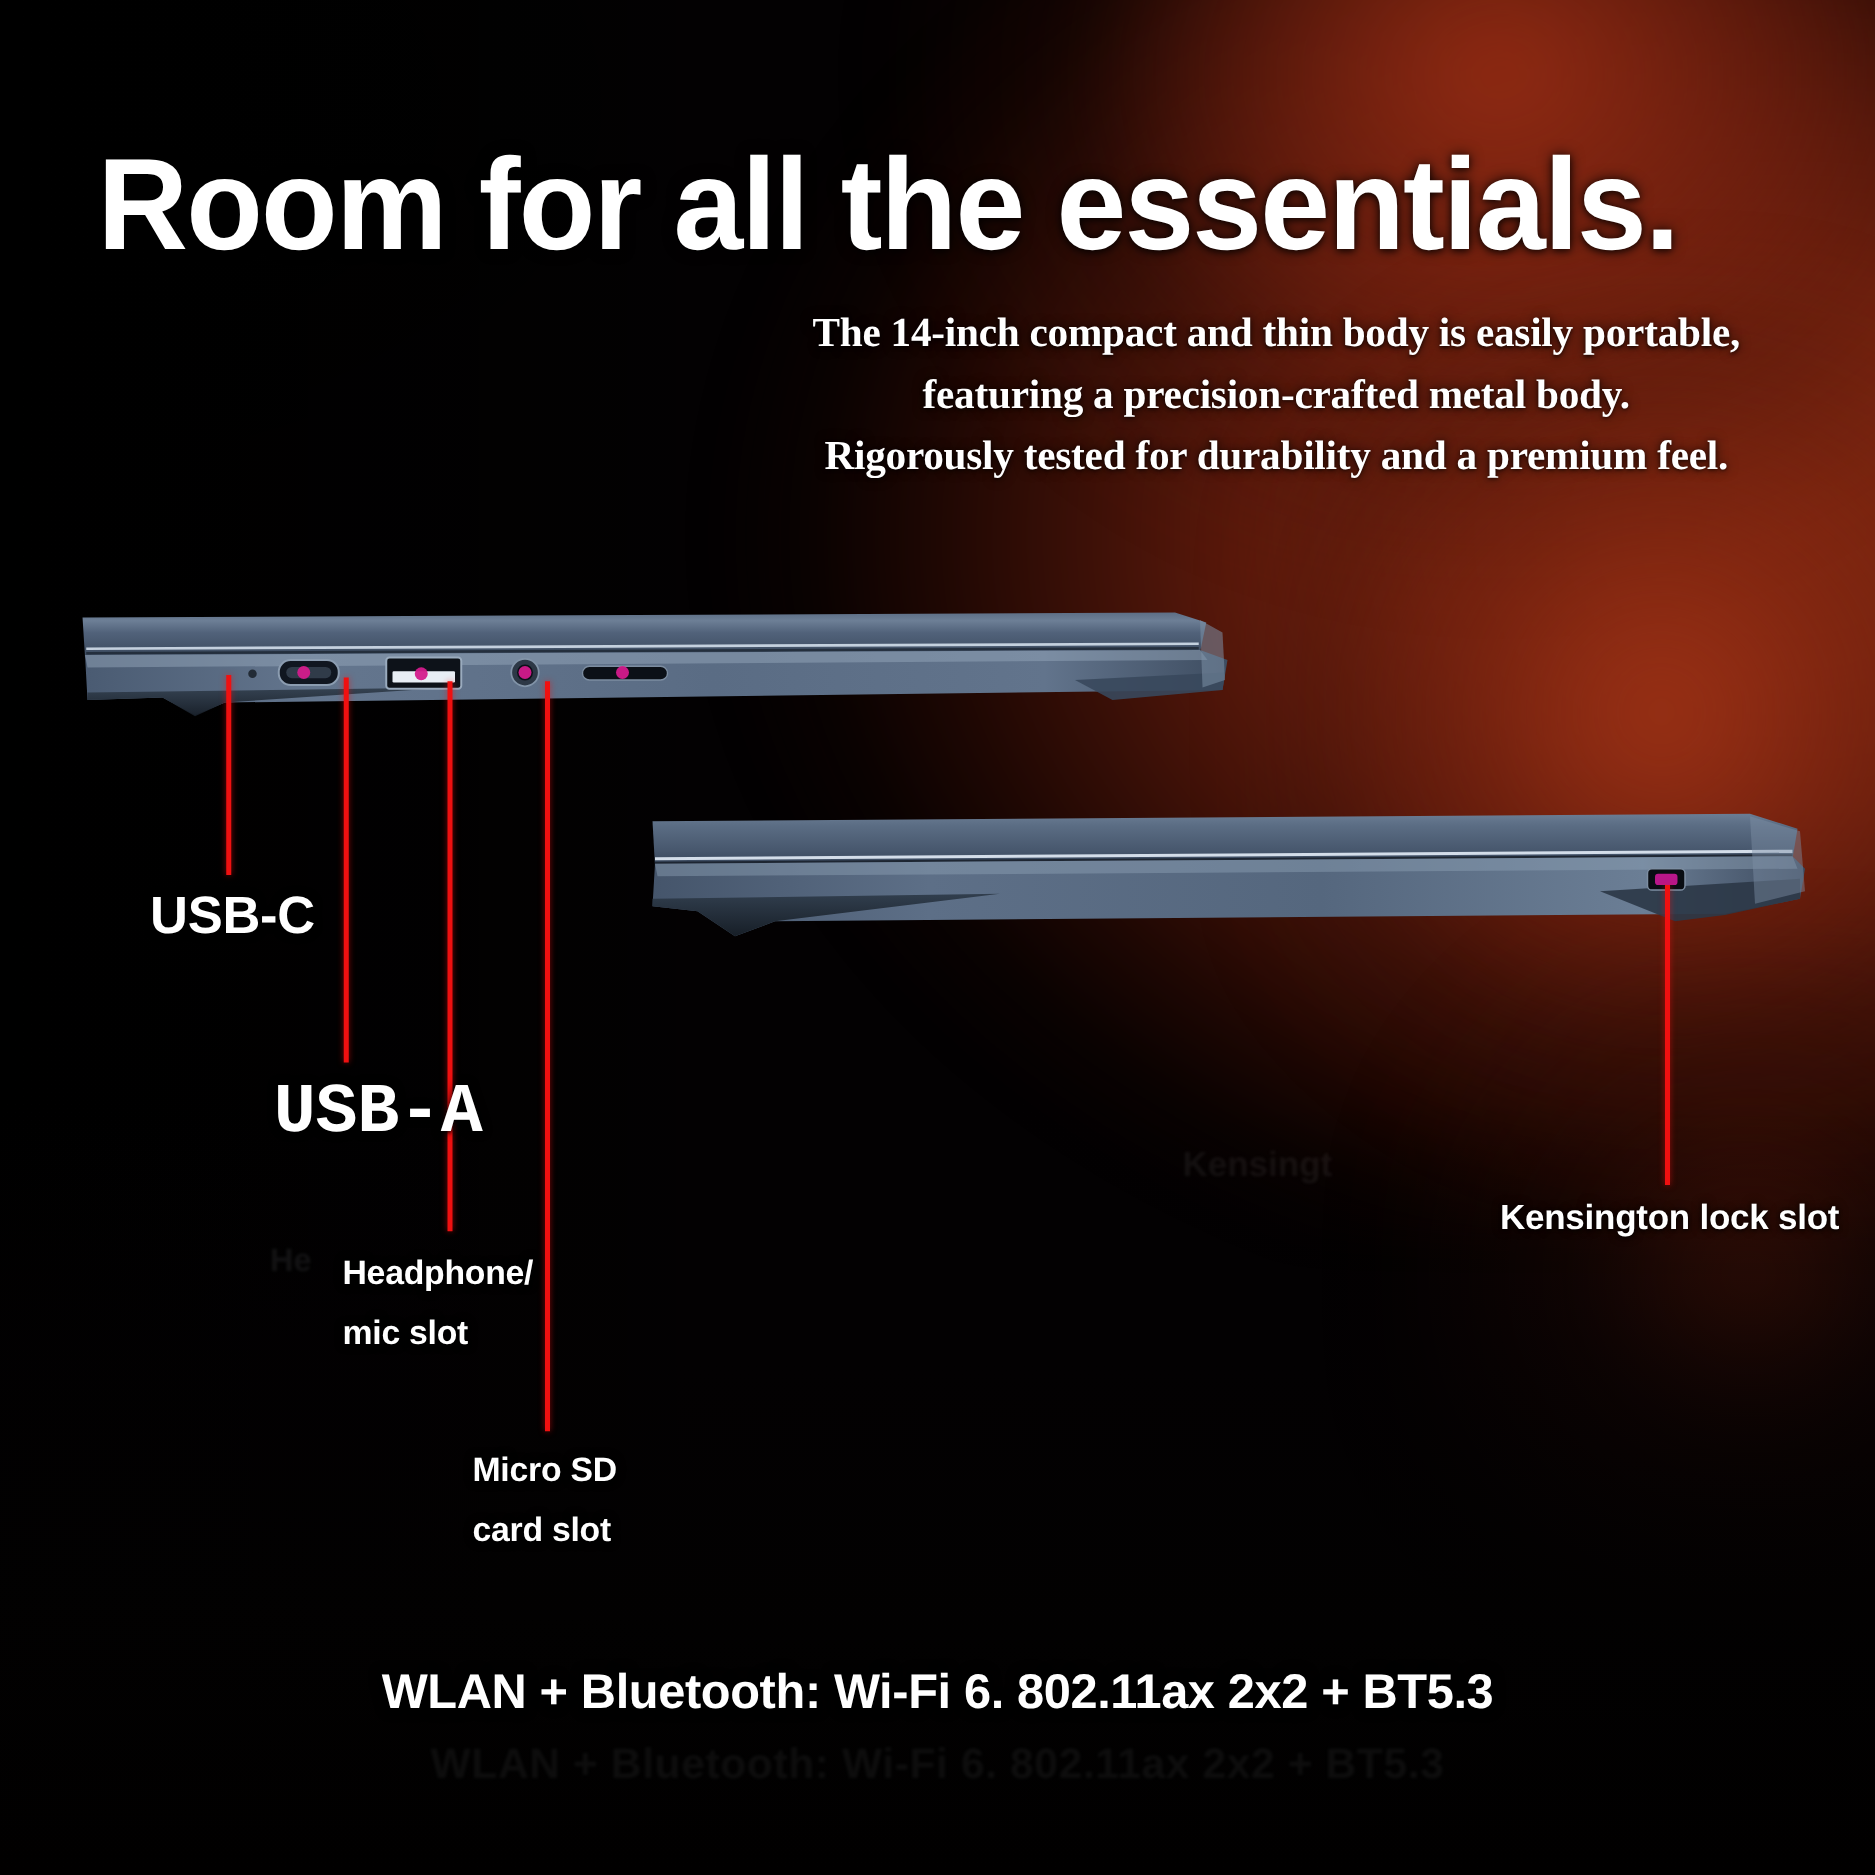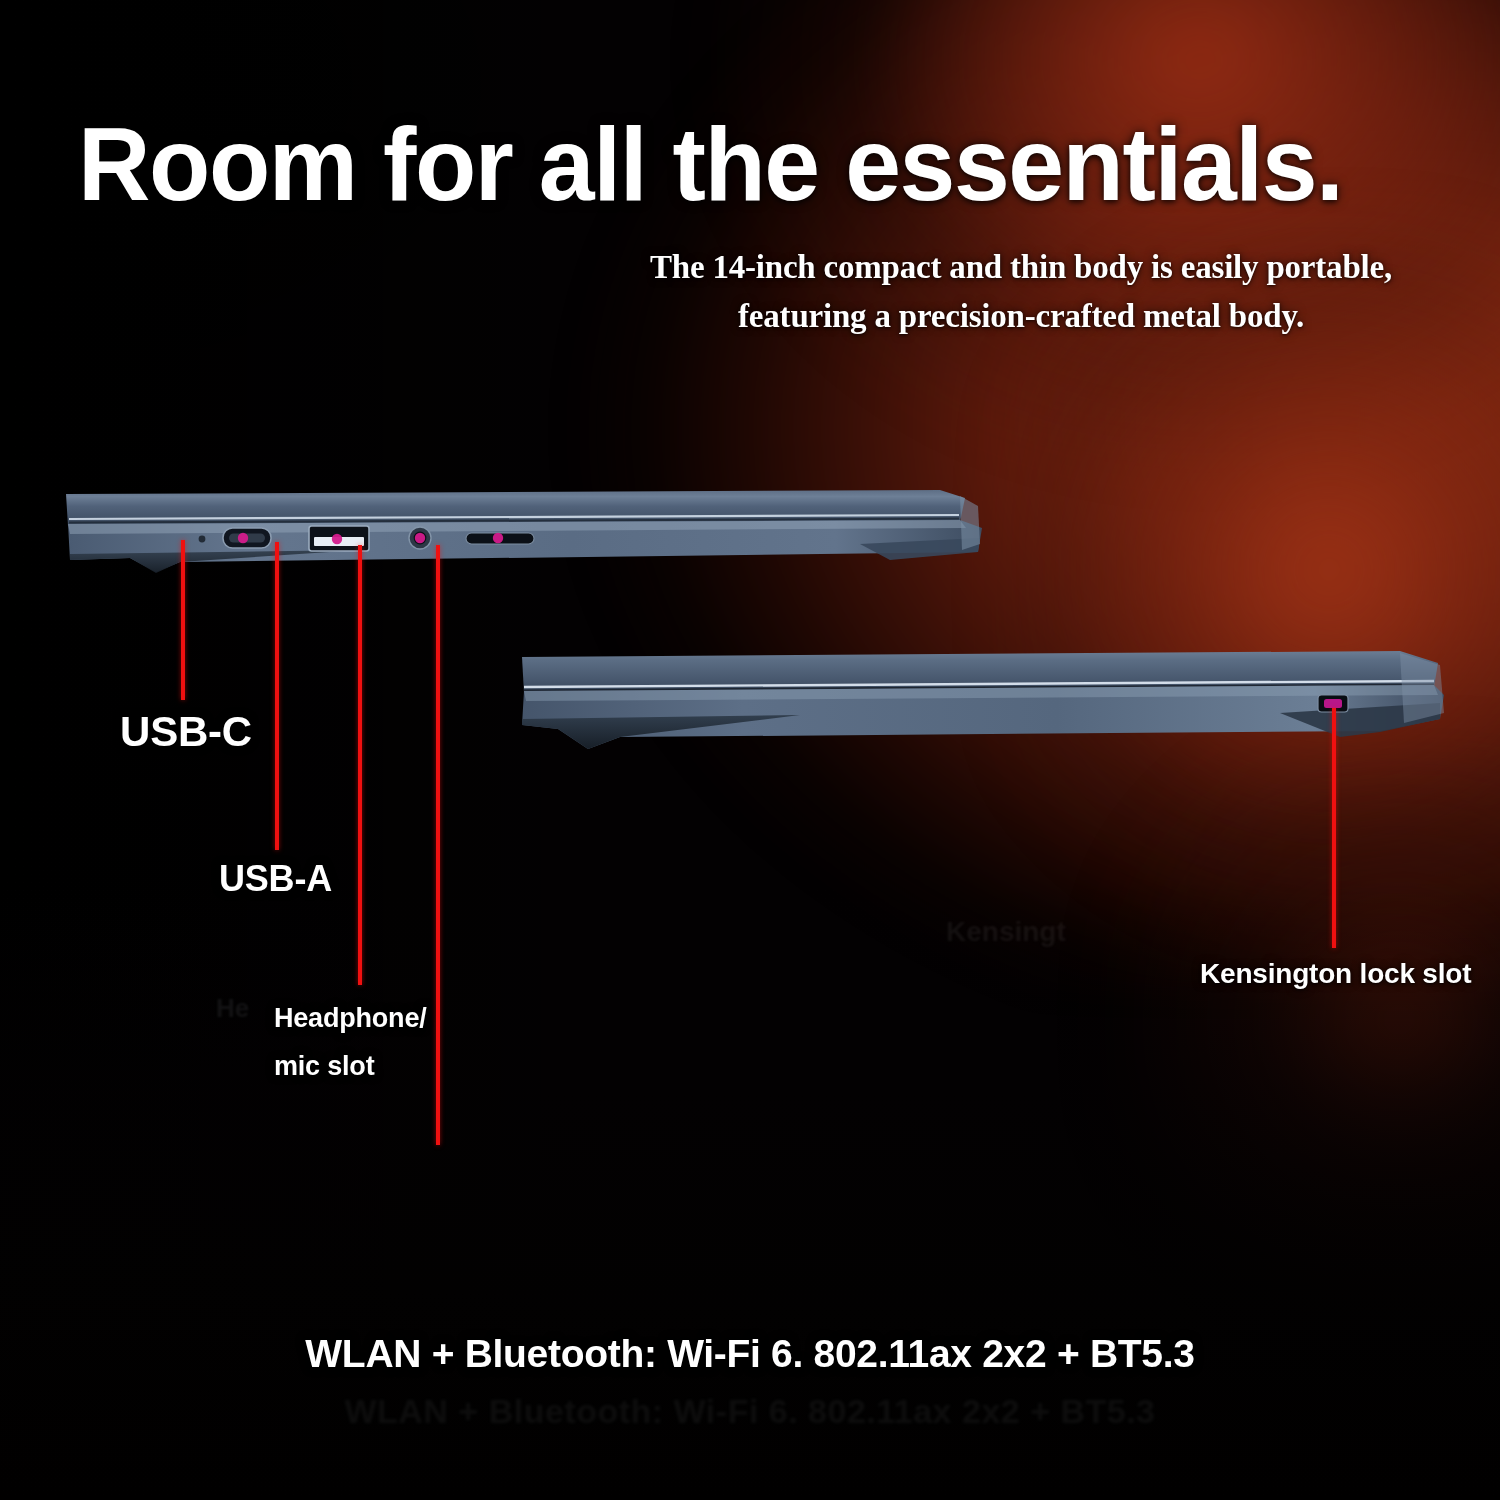--- a/index.html
+++ b/index.html
@@ -198,21 +198,21 @@
   }
   .callout-label {
     position: absolute;
     color: #ffffff;
     font-weight: 700;
     letter-spacing: -0.2px;
     text-shadow: 0 0 8px rgba(0,0,0,0.8), 0 1px 3px rgba(0,0,0,0.7);
     white-space: nowrap;
   }
   .lbl-usbc   { left: 120px;  top: 708px;  font-size: 42px; }
-  .lbl-usba   { left: 219px;  top: 858px;  font-size: 36px; }
+  .lbl-usba   { left: 219px;  top: 858px;  font-size: 56px; font-family: Liberation Mono, monospace; }
   .lbl-phone  { left: 274px;  top: 994px;  font-size: 27px; line-height: 48px; }
   .lbl-sd     { left: 378px;  top: 1152px; font-size: 27px; line-height: 48px; }
   .lbl-kens   { left: 1200px; top: 958px;  font-size: 28px; }
 </style>
 </head>
 <body>
 
 <div id="stage">
 
   <div class="bg-base"></div>
@@ -222,20 +222,21 @@
   <div class="bg-glow-lowright"></div>
   <div class="bg-vignette-topleft"></div>
   <div class="bg-vignette-left"></div>
   <div class="bg-vignette-bottom"></div>
 
   <div class="headline">Room for all the essentials.</div>
 
   <div class="subhead">
     <div>The 14-inch compact and thin body is easily portable,</div>
     <div>featuring a precision-crafted metal body.</div>
+    <div>Rigorously tested for durability and a premium feel.</div>
   </div>
 
   <svg class="laptop" id="laptop-top" viewBox="0 0 940 105">
     <defs>
       <linearGradient id="lidGrad" x1="0" y1="0" x2="0" y2="1">
         <stop offset="0%" stop-color="#5d6e85"></stop>
         <stop offset="18%" stop-color="#6d7f96"></stop>
         <stop offset="45%" stop-color="#51627a"></stop>
         <stop offset="100%" stop-color="#3b4a5e"></stop>
       </linearGradient>
@@ -348,20 +349,24 @@
 
   <div class="callout-label lbl-usbc">USB-C</div>
 
   <div class="callout-label lbl-usba">USB-A</div>
 
   <div class="callout-label lbl-phone">
     <div>Headphone/</div>
     <div>mic slot</div>
   </div>
 
+  <div class="callout-label lbl-sd">
+    <div>Micro SD</div>
+    <div>card slot</div>
+  </div>
 
   <div class="callout-label lbl-kens">Kensington lock slot</div>
 
   <div class="ghost-headphone">He</div>
   <div class="ghost-kensington">Kensingt</div>
 
   <div class="footer-spec">WLAN + Bluetooth: Wi-Fi 6. 802.11ax 2x2 + BT5.3</div>
   <div class="footer-ghost">WLAN + Bluetooth: Wi-Fi 6. 802.11ax 2x2 + BT5.3</div>
 
 </div>

